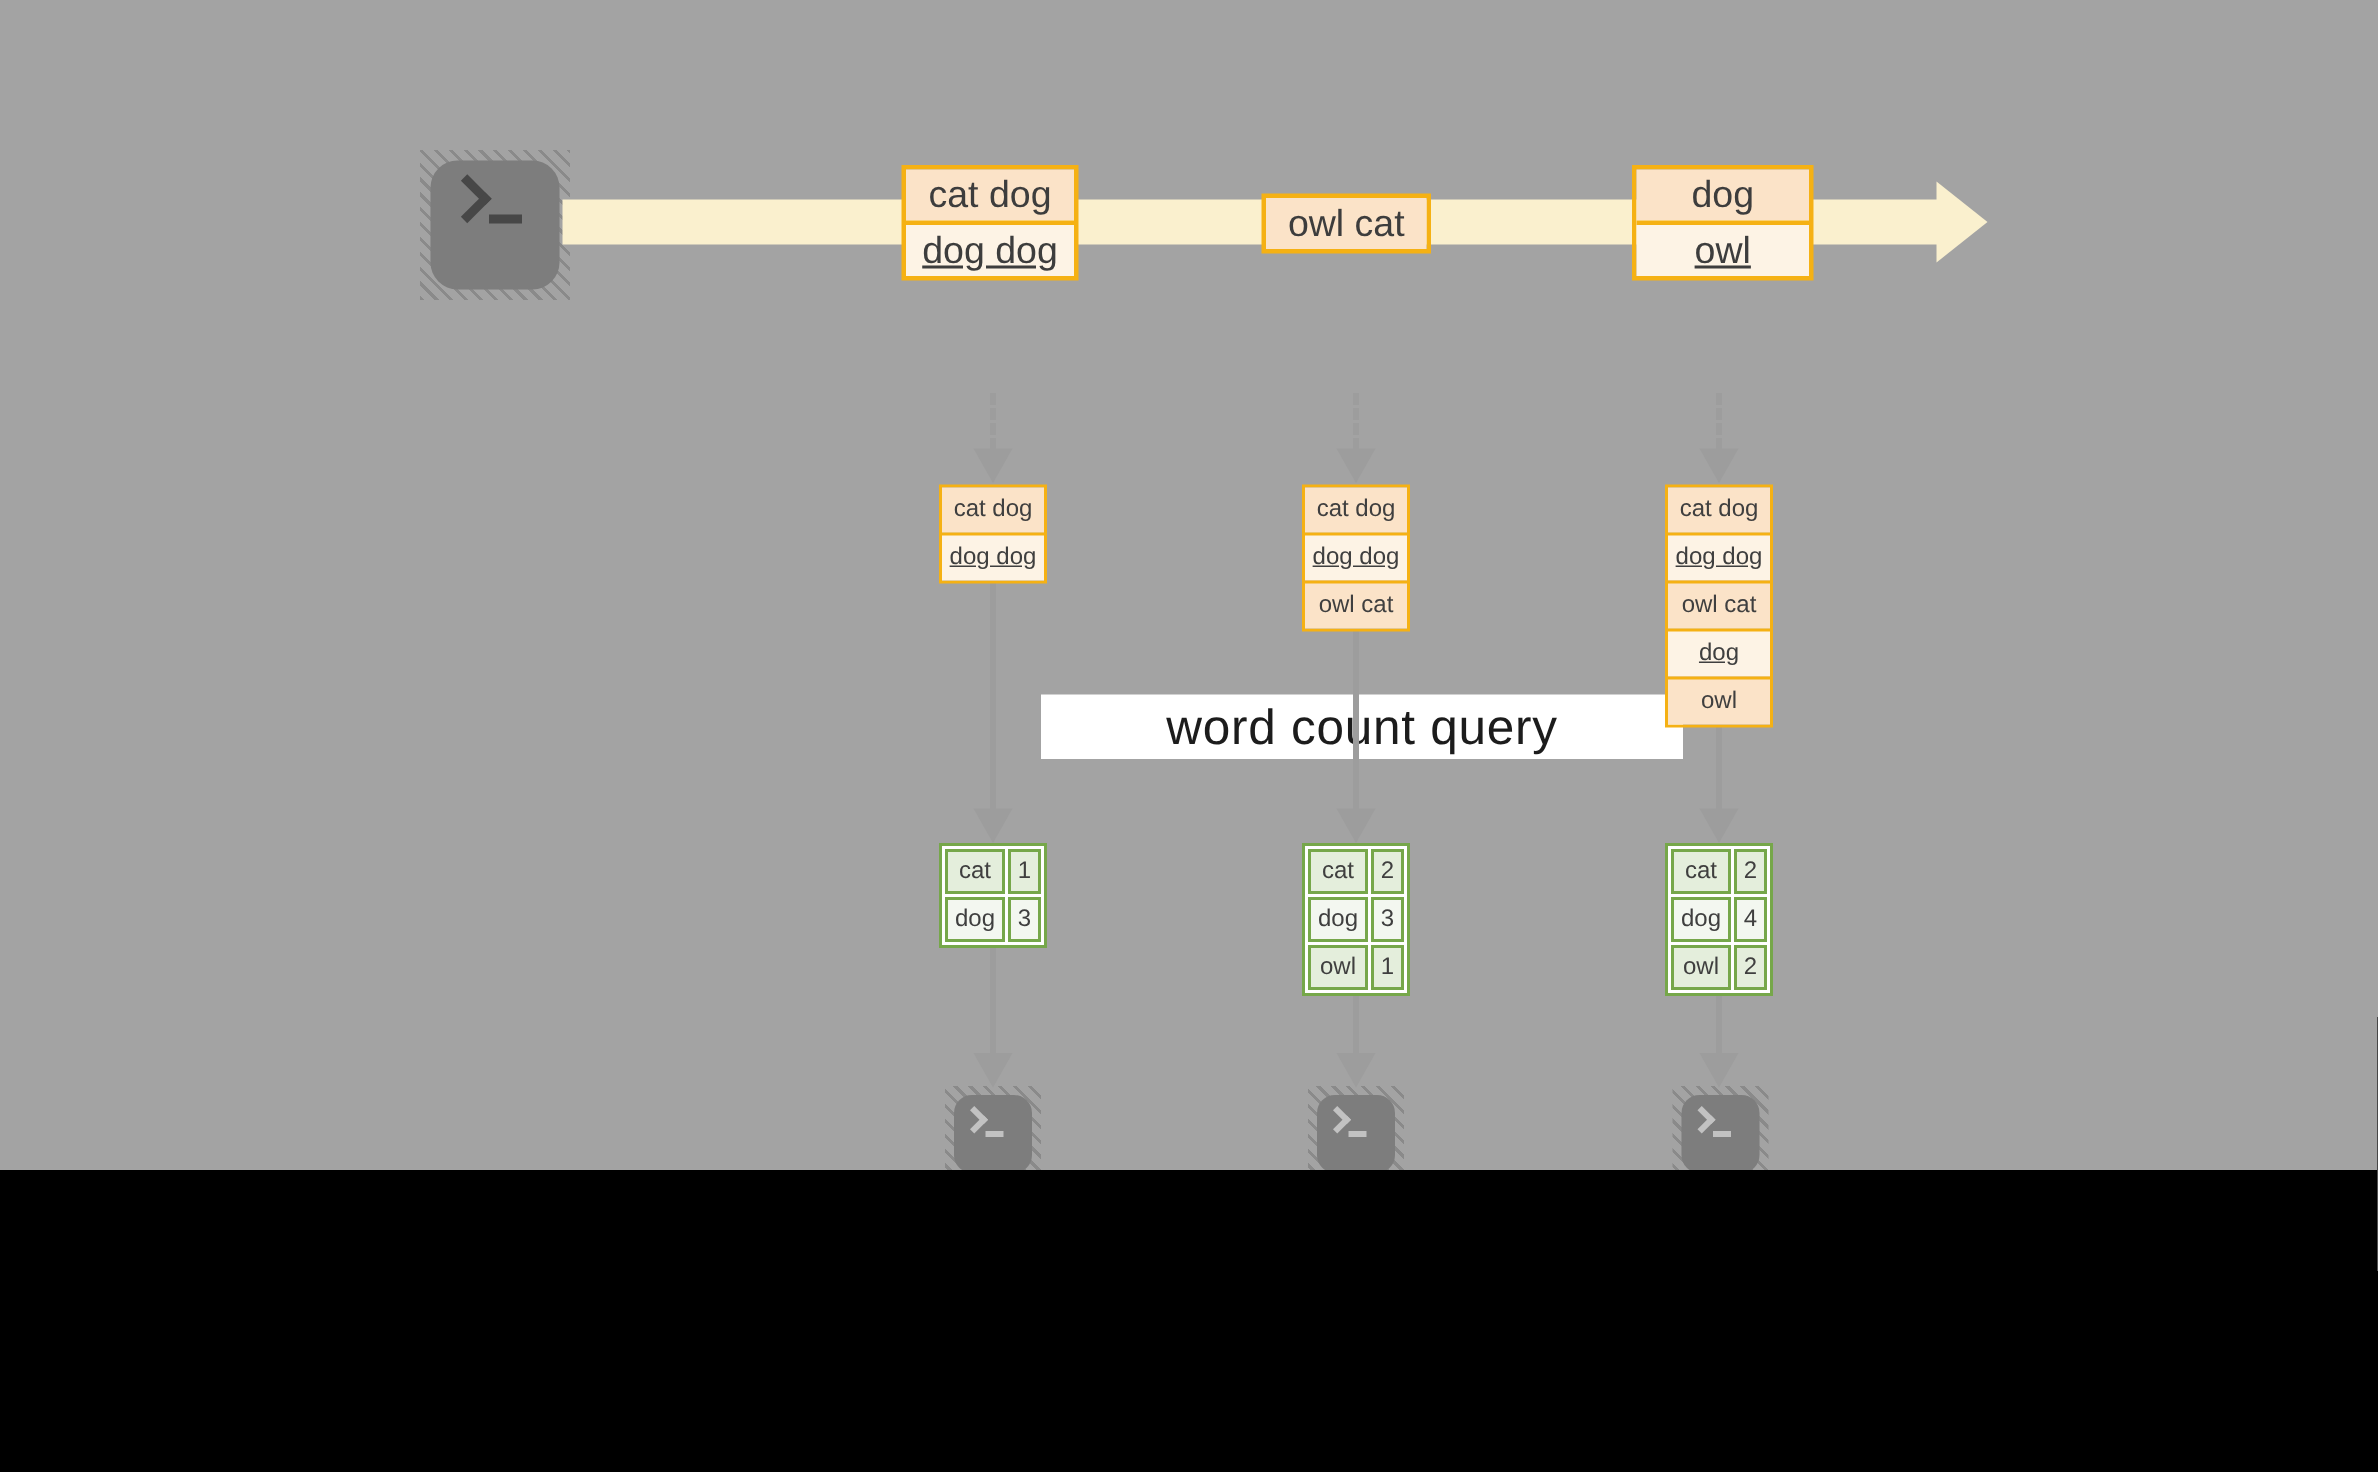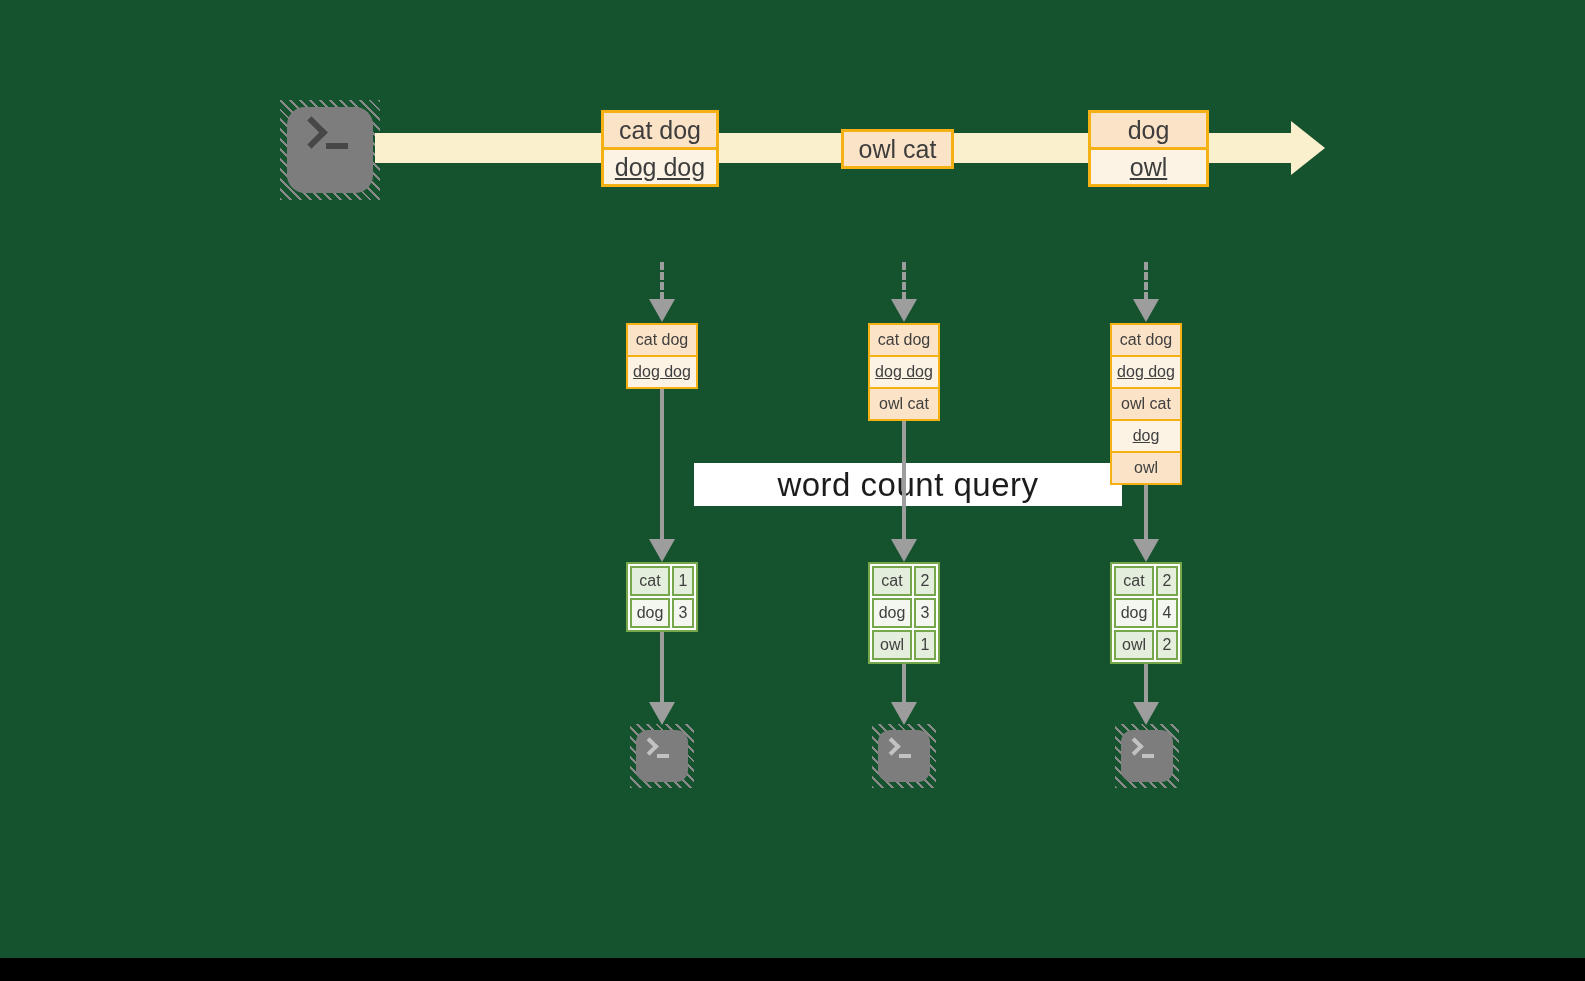--- a/index.html
+++ b/index.html
@@ -1,16 +1,16 @@
 <!DOCTYPE html>
 <html><head>
 <meta charset="utf-8">
 <style>
   html,body{margin:0;padding:0;background:#000;}
-  .canvas{position:relative;width:1585px;height:958px;background:#14532d;overflow:hidden;
+  .canvas{position:relative;width:1585px;height:780px;background:#a3a3a3;overflow:hidden;
           font-family:"Liberation Sans", sans-serif;}
   .abs{position:absolute;box-sizing:border-box;}
 
   
   .term-hatch{background:repeating-linear-gradient(45deg,#8a8a8a 0 2px,transparent 2px 7px);}
   .term-body{position:absolute;background:#7d7d7d;}
   .term-body-big{inset:7px;border-radius:18px;}
   .term-body-small{inset:6px;border-radius:12px;}
   .chev{position:absolute;border-top-style:solid;border-right-style:solid;transform:rotate(45deg);}
   .chev-big{left:13px;top:14px;width:17px;height:17px;border-width:6px;border-color:#474747;}

